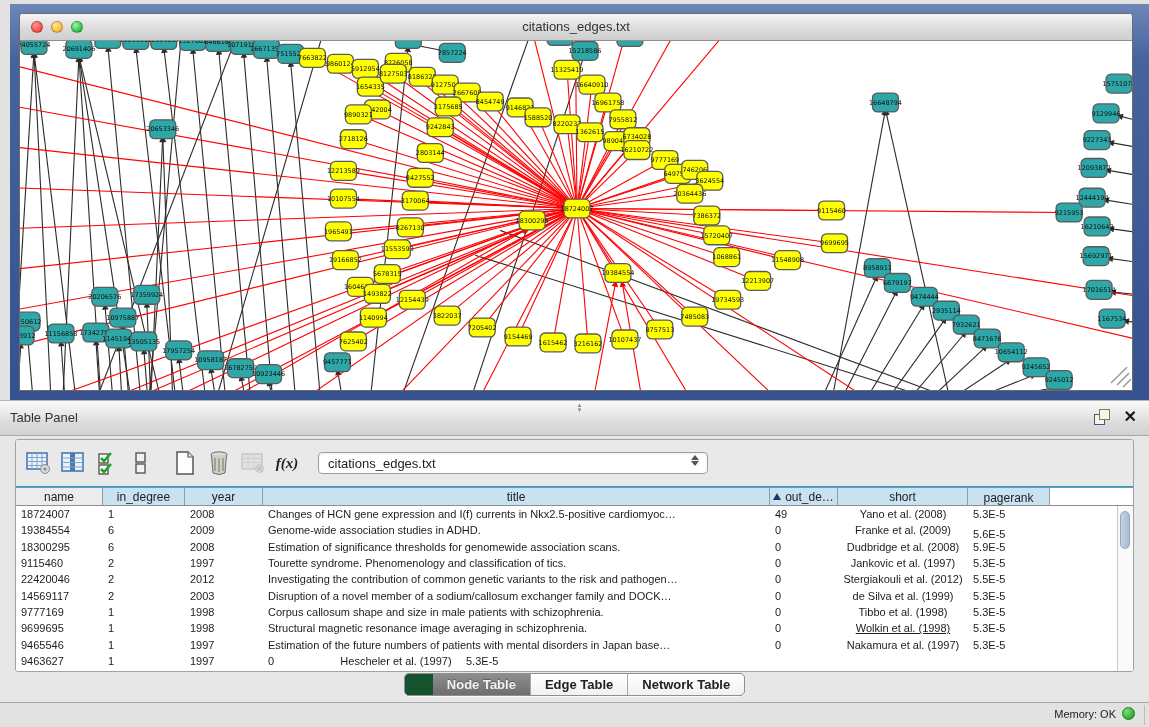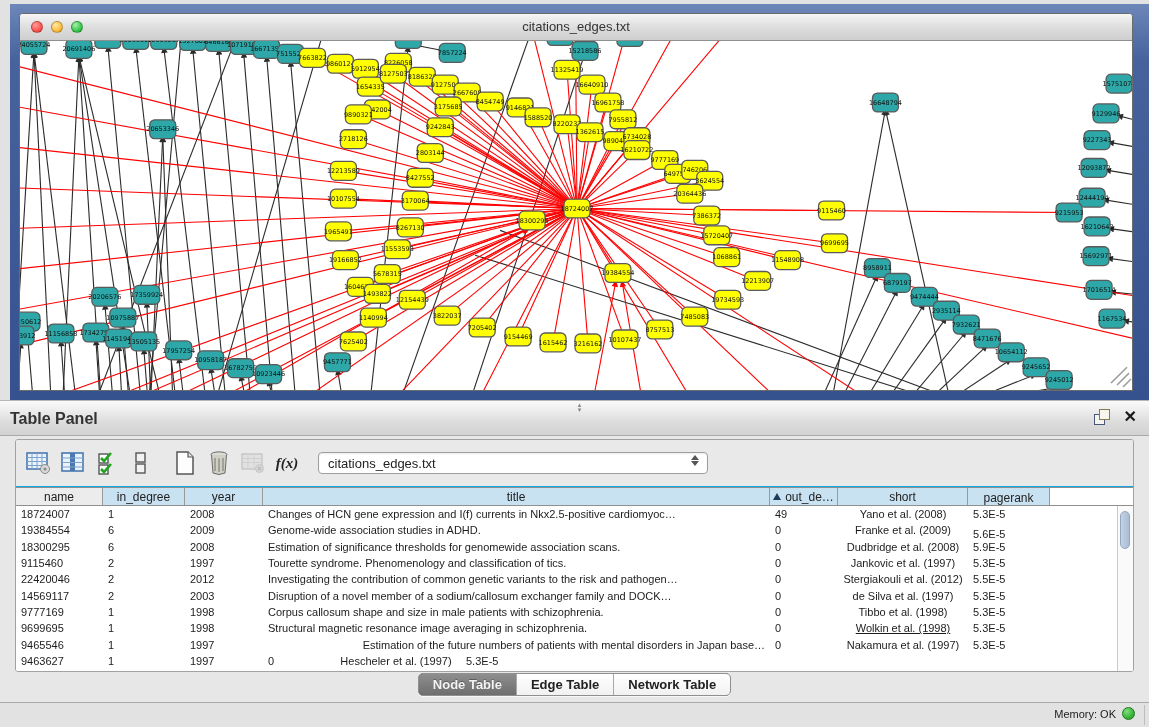--- a/index.html
+++ b/index.html
@@ -38,21 +38,21 @@
   .net-canvas svg{position:absolute;left:0;top:0;width:100%;height:100%;}
 
   
   .table-panel{position:absolute;left:0;top:400px;width:1149px;height:327px;background:#e7e7e7;}
   .panel-header{
     position:relative;height:36px;
     background:linear-gradient(180deg,#fbfbfb,#dddddd 60%,#d2d2d2);
     border-bottom:1px solid #a9a9a9;border-top:1px solid #b5b5b5;
     box-sizing:border-box;
   }
-  .panel-header .ph-title{position:absolute;left:10px;top:9px;font-size:16px;color:#333;font-weight:bold;}
+  .panel-header .ph-title{position:absolute;left:10px;top:9px;font-size:13px;color:#333;}
   .panel-header .ph-actions{position:absolute;right:12px;top:8px;display:flex;gap:14px;align-items:center;}
   .float-icon{width:16px;height:16px;position:relative;display:inline-block;}
   .float-icon .sq1{position:absolute;left:0;bottom:0;width:9px;height:9px;border:1.5px solid #46577a;background:#f4f4f2;}
   .float-icon .sq2{position:absolute;right:0;top:0;width:9px;height:9px;border:1.5px solid #8a7a4a;background:#f7f5ee;}
   .close-x{font-size:16px;font-weight:bold;color:#1a1a1a;line-height:16px;cursor:default;}
   .splitter-grip{position:absolute;left:50%;top:1px;width:10px;height:6px;color:#8a8a8a;font-size:7px;line-height:5px;text-align:center;}
 
   .inset{
     position:absolute;left:15px;top:39px;width:1119px;height:233px;
     background:#ffffff;border:1px solid #a2a2a2;border-radius:3px;
@@ -87,21 +87,21 @@
   .tbl-body{position:absolute;left:0;top:19px;right:0;bottom:0;overflow:hidden;}
   .tr{display:flex;height:16.3px;align-items:center;}
   .td{box-sizing:border-box;padding:0 5px;overflow:hidden;white-space:nowrap;}
   .td.center{text-align:center;}
   .vscroll{position:absolute;right:0;top:19px;width:15px;bottom:0;background:#fafafa;border-left:1px solid #c9c9c9;}
   .vthumb{position:absolute;left:2px;top:5px;width:10px;height:38px;border-radius:6px;
           background:linear-gradient(90deg,#c4d2e2,#a9bdd4);border:1px solid #93a7bf;box-sizing:border-box;}
 
   
   .tabs{position:absolute;left:0;right:0;top:273px;display:flex;justify-content:center;}
-  .seg-group{display:flex;border:1px solid #8f8f8f;border-radius:5px;overflow:hidden;background:#14532d;box-shadow:0 1px 0 rgba(255,255,255,.7);}
+  .seg-group{display:flex;border:1px solid #8f8f8f;border-radius:5px;overflow:hidden;background:#14532d;box-shadow:0 1px 0 rgba(255,255,255,.7);padding-left:28px;}
   .seg{padding:3px 14px;font-size:13px;font-weight:bold;color:#222;border-right:1px solid #a8a8a8;background:linear-gradient(180deg,#ffffff,#f1f1f1);}
   .seg:last-child{border-right:none;}
   .seg.selected{background:linear-gradient(180deg,#8e8e8e,#6e6e6e);color:#f3f3f3;text-shadow:0 -1px 0 rgba(0,0,0,.3);}
 
   
   .statusbar{position:absolute;left:0;right:0;bottom:0;height:24px;background:#e2e2e2;border-top:1px solid #a9a9a9;}
   .mem{position:absolute;right:14px;top:4px;display:flex;align-items:center;gap:6px;font-size:11px;color:#222;}
   .mem-dot{width:13px;height:13px;border-radius:50%;background:radial-gradient(circle at 35% 30%,#7ee07e,#2fae2f 70%);border:1px solid #1d7a1d;box-sizing:border-box;}
   .status-sep{position:absolute;right:4px;top:2px;bottom:2px;width:1px;background:#bdbdbd;}
 </style>
@@ -907,21 +907,21 @@
             <div class="td" style="width: 68px;">0</div>
             <div class="td center" style="width: 130px;">Stergiakouli et al. (2012)</div>
             <div class="td" style="width: 82px;">5.5E-5</div>
           </div>
           <div class="tr">
             <div class="td" style="width: 87px;">14569117</div>
             <div class="td" style="width: 82px;">2</div>
             <div class="td" style="width: 78px;">2003</div>
             <div class="td" style="width: 507px;">Disruption of a novel member of a sodium/callosum exchanger family and DOCK…</div>
             <div class="td" style="width: 68px;">0</div>
-            <div class="td center" style="width: 130px;">de Silva et al. (1997)</div>
+            <div class="td center" style="width: 130px;">de Silva et al. (1999)</div>
             <div class="td" style="width: 82px;">5.3E-5</div>
           </div>
           <div class="tr">
             <div class="td" style="width: 87px;">9777169</div>
             <div class="td" style="width: 82px;">1</div>
             <div class="td" style="width: 78px;">1998</div>
             <div class="td" style="width: 507px;">Corpus callosum shape and size in male patients with schizophrenia.</div>
             <div class="td" style="width: 68px;">0</div>
             <div class="td center" style="width: 130px;">Tibbo et al. (1998)</div>
             <div class="td" style="width: 82px;">5.3E-5</div>
@@ -932,21 +932,21 @@
             <div class="td" style="width: 78px;">1998</div>
             <div class="td" style="width: 507px;">Structural magnetic resonance image averaging in schizophrenia.</div>
             <div class="td" style="width: 68px;">0</div>
             <div class="td center" style="width: 130px; text-decoration: underline;">Wolkin et al. (1998)</div>
             <div class="td" style="width: 82px;">5.3E-5</div>
           </div>
           <div class="tr">
             <div class="td" style="width: 87px;">9465546</div>
             <div class="td" style="width: 82px;">1</div>
             <div class="td" style="width: 78px;">1997</div>
-            <div class="td" style="width: 507px; text-align: right;">Estimation of the future numbers of patients with mental disorders in Japan base…</div>
+            <div class="td" style="width: 507px;">Estimation of the future numbers of patients with mental disorders in Japan base…</div>
             <div class="td" style="width: 68px;">0</div>
             <div class="td center" style="width: 130px;">Nakamura et al. (1997)</div>
             <div class="td" style="width: 82px;">5.3E-5</div>
           </div>
           <div class="tr">
             <div class="td" style="width: 87px;">9463627</div>
             <div class="td" style="width: 82px;">1</div>
             <div class="td" style="width: 78px;">1997</div>
             <div class="td" style="width: 68px;">0</div>
             <div class="td center" style="width: 130px;">Hescheler et al. (1997)</div>

